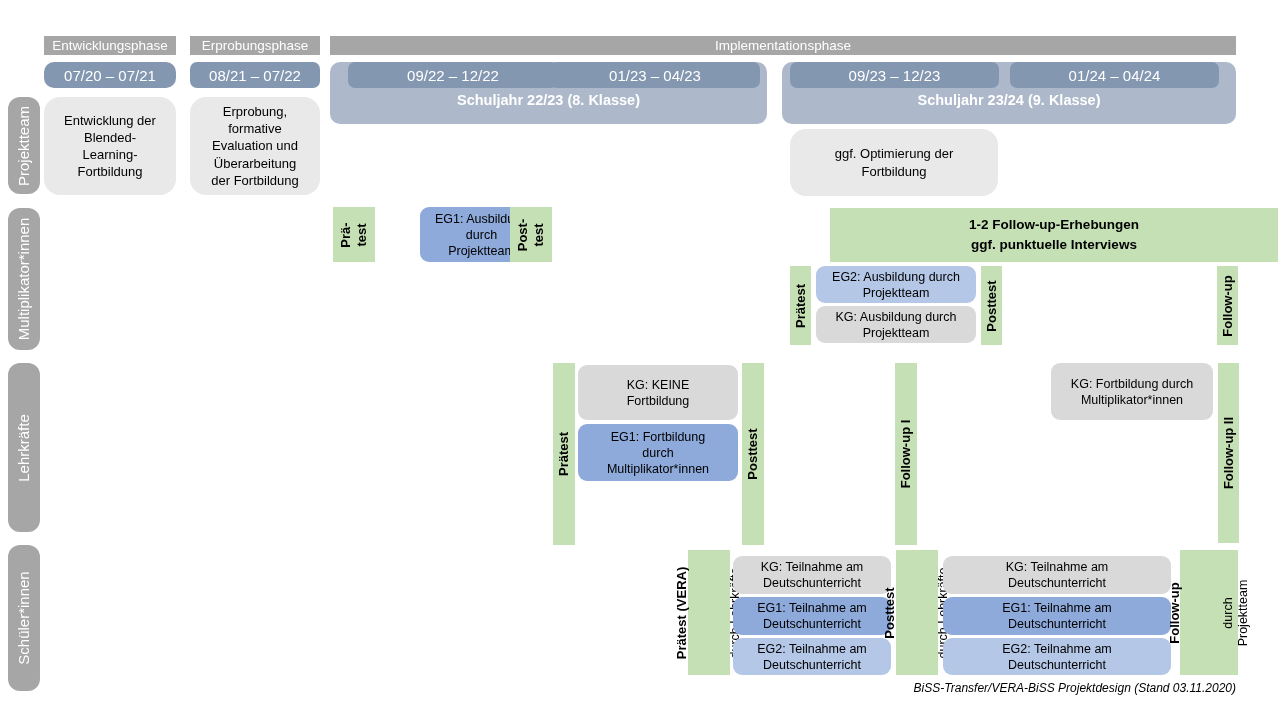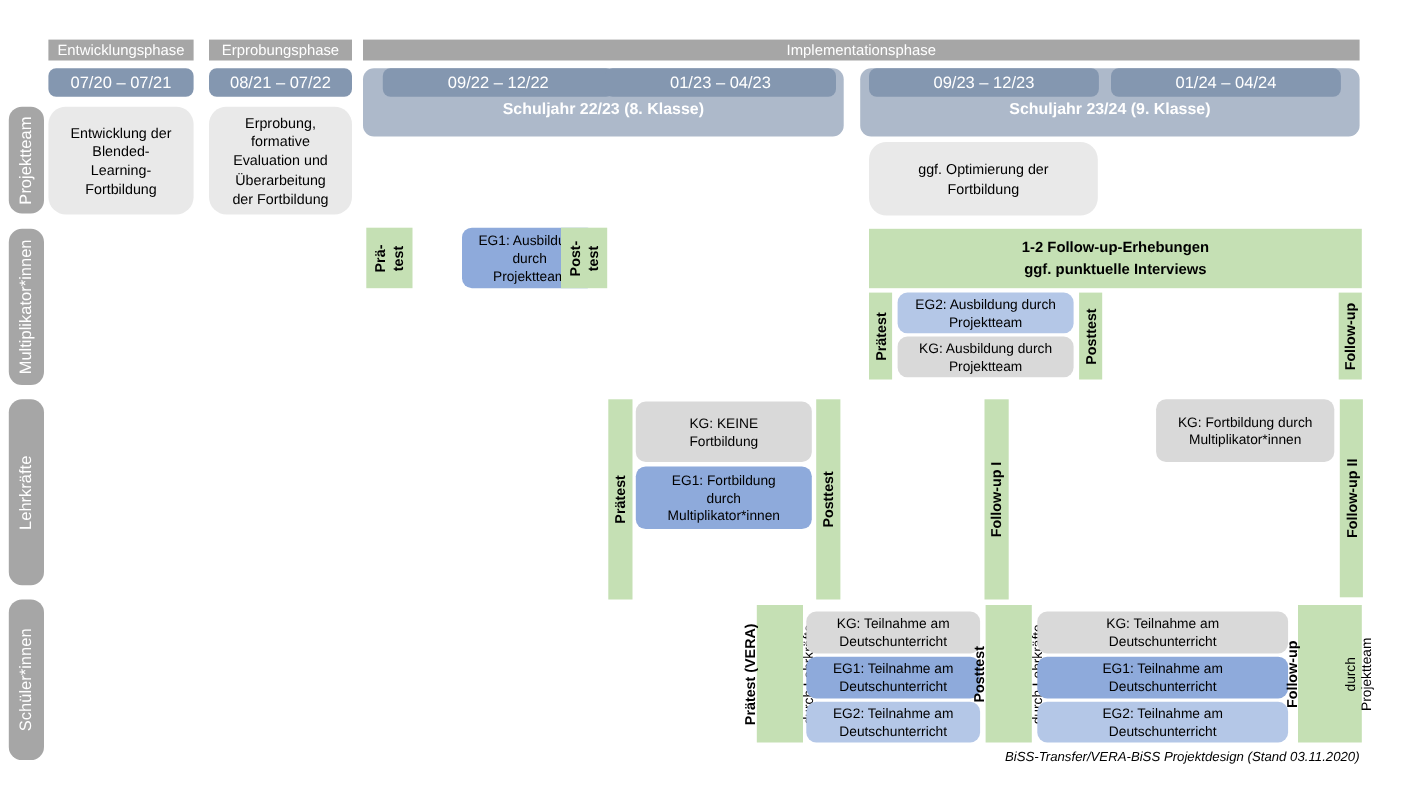--- a/index.html
+++ b/index.html
@@ -22,40 +22,40 @@
   .phase{background:var(--phase-gray);color:#fff;font-size:13.5px;display:flex;align-items:center;justify-content:center;}
   .datepill{background:var(--date-blue);color:#fff;font-size:15px;border-radius:7px;display:flex;align-items:center;justify-content:center;}
   .sjbar{background:var(--sj-blue);border-radius:10px;color:#fff;font-weight:bold;font-size:14.5px;display:flex;align-items:flex-end;justify-content:center;padding-bottom:16px;}
   .rowlabel{background:var(--phase-gray);border-radius:12px;color:#fff;}
   .graybox{background:var(--box-gray);border-radius:16px;font-size:13px;white-space:pre-line;line-height:1.32;}
   .box{border-radius:9px;font-size:12.5px;white-space:pre-line;line-height:1.28;padding:2px 4px;}
   .eg1{background:var(--eg1-blue);}
   .eg2{background:var(--eg2-blue);}
   .kg{background:var(--kg-gray);}
   .greenbar{background:var(--green);}
-  .greenbox{background:var(--green);font-weight:bold;font-size:13.5px;white-space:pre-line;line-height:1.45;}
+  .greenbox{background:var(--green);font-weight:bold;font-size:13.5px;white-space:pre-line;line-height:1.45;margin-left:40px;}
   .vtext{position:absolute;top:50%;left:50%;transform:translate(-50%,-50%) rotate(-90deg);text-align:center;white-space:pre;line-height:1.2;}
   .vtitle{font-weight:bold;font-size:13px;white-space:pre;}
   .vsub{font-weight:normal;font-size:12.5px;white-space:pre;}
   .vlabel{font-size:15px;font-weight:normal;white-space:pre;}
   .caption{font-style:italic;font-size:12px;color:#000;text-align:center;}
 </style>
 </head>
 <body>
 
 <div id="stage">
 
   <div class="abs phase" style="left:44px;top:36px;width:132px;height:19px;">Entwicklungsphase</div>
   <div class="abs phase" style="left:190px;top:36px;width:130px;height:19px;">Erprobungsphase</div>
   <div class="abs phase" style="left:330px;top:36px;width:906px;height:19px;">Implementationsphase</div>
 
   <div class="abs sjbar" style="left:330px;top:62px;width:437px;height:62px;">Schuljahr 22/23 (8. Klasse)</div>
   <div class="abs sjbar" style="left:782px;top:62px;width:454px;height:62px;">Schuljahr 23/24 (9. Klasse)</div>
 
-  <div class="abs datepill" style="left:44px;top:62px;width:132px;height:26px;">07/20 – 07/21</div>
+  <div class="abs datepill" style="left:44px;top:62px;width:132px;height:26px;border-radius:10px;">07/20 – 07/21</div>
   <div class="abs datepill" style="left:190px;top:62px;width:130px;height:26px;">08/21 – 07/22</div>
   <div class="abs datepill" style="left:348px;top:62px;width:210px;height:26px;">09/22 – 12/22</div>
   <div class="abs datepill" style="left:550px;top:62px;width:210px;height:26px;">01/23 – 04/23</div>
   <div class="abs datepill" style="left:790px;top:62px;width:209px;height:26px;">09/23 – 12/23</div>
   <div class="abs datepill" style="left:1010px;top:62px;width:209px;height:26px;">01/24 – 04/24</div>
 
   <div class="abs rowlabel" style="left:8px;top:97px;width:32px;height:97px;">
     <div class="vtext vlabel">Projektteam</div>
   </div>
   <div class="abs rowlabel" style="left:8px;top:208px;width:32px;height:142px;">

